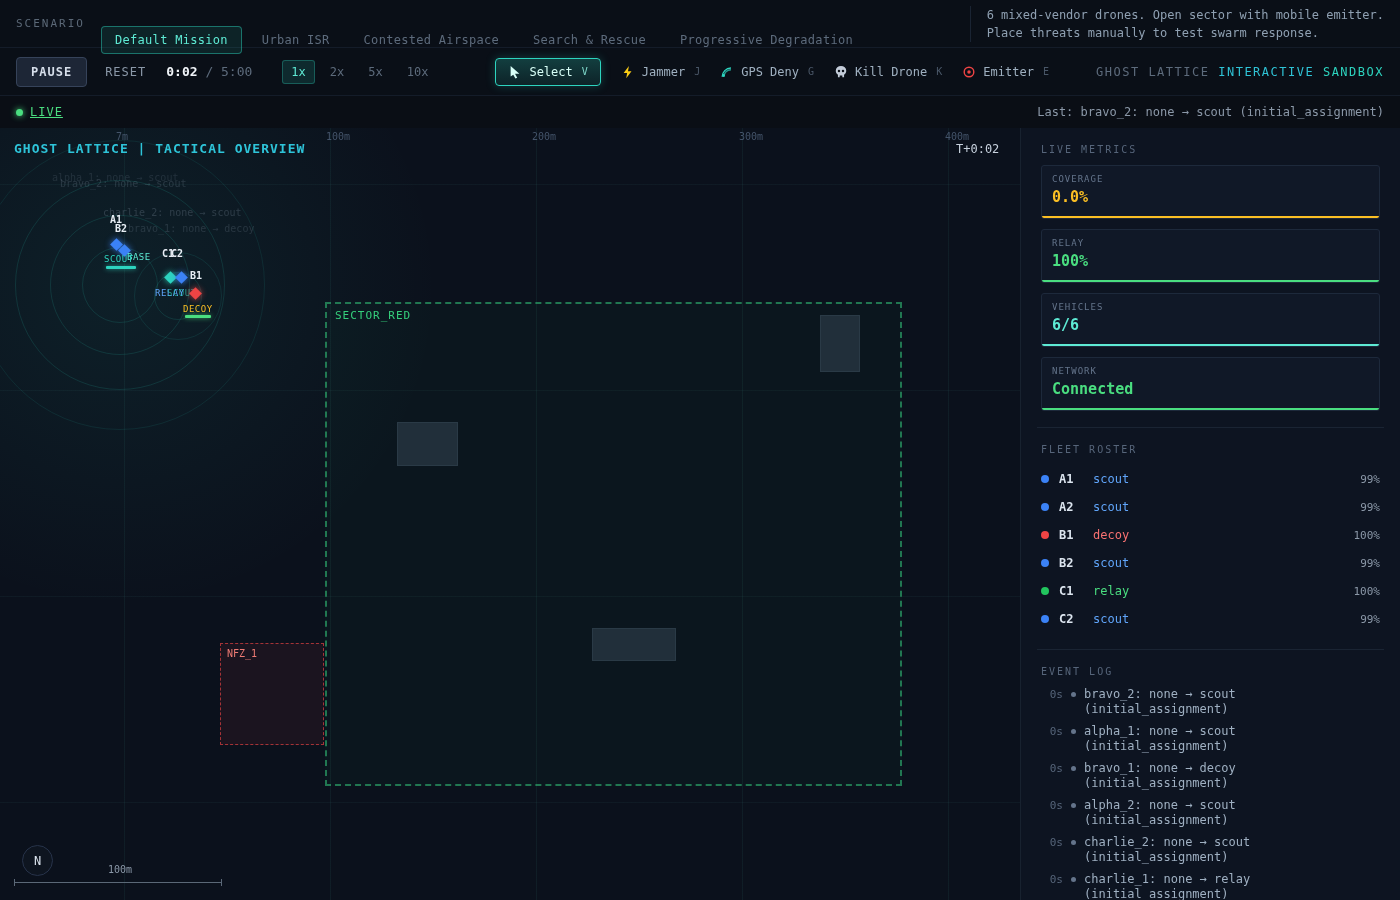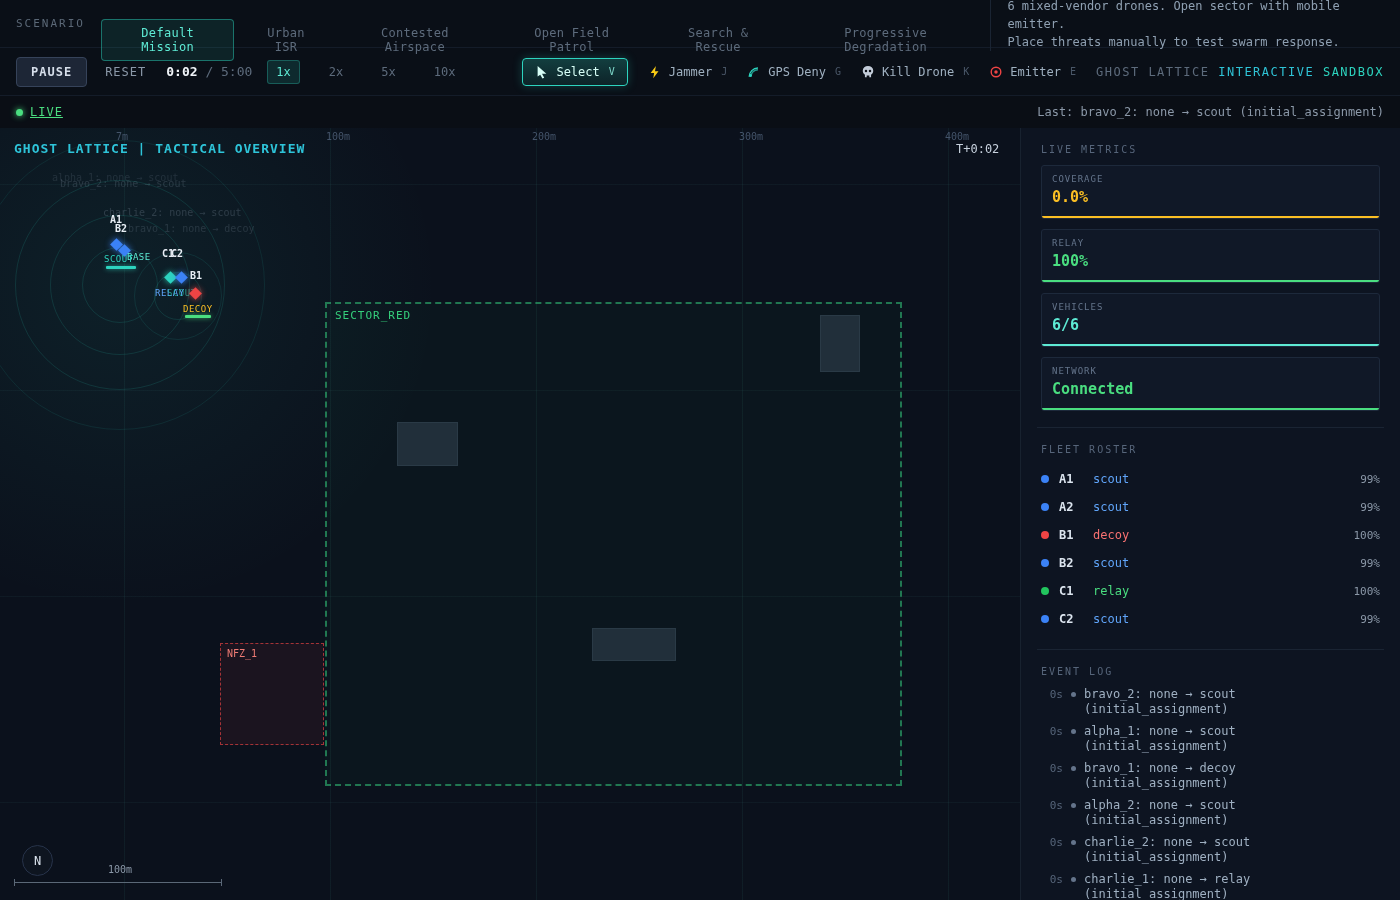--- a/index.html
+++ b/index.html
@@ -17,21 +17,21 @@
   .tab.active { color:#5eead4; background:rgba(45,212,191,.10); border-color:rgba(45,212,191,.45); }
   .scn-desc { margin-left:auto; font-size:12px; color:#8fa0b2; line-height:1.5; padding-left:16px; border-left:1px solid #1a2433; }
 
   
   .toolbar { display:flex; align-items:center; height:48px; padding:0 16px; gap:14px; border-bottom:1px solid #141c29; background:#0a0f17; }
   .btn-pause { background:#1d2636; border:1px solid #36435a; color:#d7dfeb; font-size:12px; font-weight:bold; letter-spacing:1px; padding:7px 14px; border-radius:4px; }
   .btn-reset { background:none; border:none; color:#8b98a8; font-size:12px; letter-spacing:1px; padding:6px 4px; }
   .timer { font-size:13px; margin-left:2px; white-space:nowrap; }
   .t-cur { color:#f1f5f9; font-weight:bold; }
   .t-dim { color:#5d6b7c; }
-  .speeds { display:flex; gap:20px; margin-left:1px; }
+  .speeds { display:flex; gap:6px; margin-left:16px; }
   .speed { font-size:12px; color:#5d6b7c; background:none; border:1px solid transparent; padding:4px 8px; border-radius:3px; }
   .speed.active { color:#5eead4; background:rgba(45,212,191,.14); border-color:rgba(45,212,191,.3); }
   .tools { display:flex; align-items:center; gap:20px; margin-left:44px; }
   .tool { display:flex; align-items:center; gap:7px; background:none; border:none; color:#9fb0c0; font-size:12px; white-space:nowrap; }
   .tool .key { color:#4a5768; font-size:10px; margin-left:2px; }
   .tool-select { background:linear-gradient(180deg, rgba(45,212,191,.24), rgba(45,212,191,.10)); border:1px solid #2dd4bf; border-radius:4px; padding:6px 12px; color:#d8fff7; box-shadow:0 0 10px rgba(45,212,191,.25); }
   .tool-select .key { color:#7fd9cb; }
   .icon { display:inline-flex; width:14px; height:14px; }
   .icon svg { width:14px; height:14px; }
   .brand { margin-left:auto; font-size:12px; letter-spacing:1.5px; white-space:nowrap; }
@@ -104,21 +104,20 @@
 <body>
 
 <div class="app">
 
   <header class="topbar">
     <span class="scn-label">SCENARIO</span>
     <nav class="tabs">
       <button class="tab active">Default Mission</button>
       <button class="tab">Urban ISR</button>
       <button class="tab">Contested Airspace</button>
-      <button class="tab">Open Field Patrol</button>
       <button class="tab">Search &amp; Rescue</button>
       <button class="tab">Progressive Degradation</button>
     </nav>
     <div class="scn-desc">
       <div>6 mixed-vendor drones. Open sector with mobile emitter.</div>
       <div>Place threats manually to test swarm response.</div>
     </div>
   </header>
 
   <div class="toolbar">

